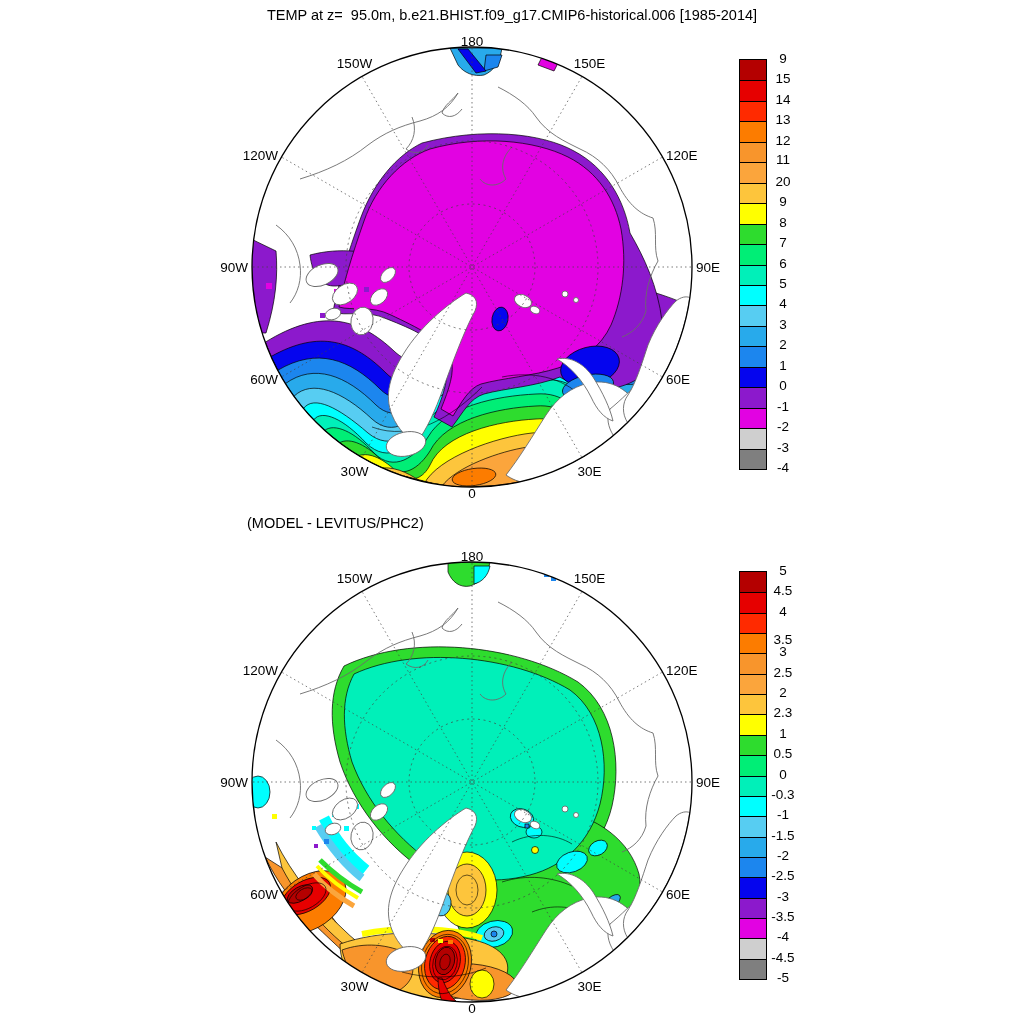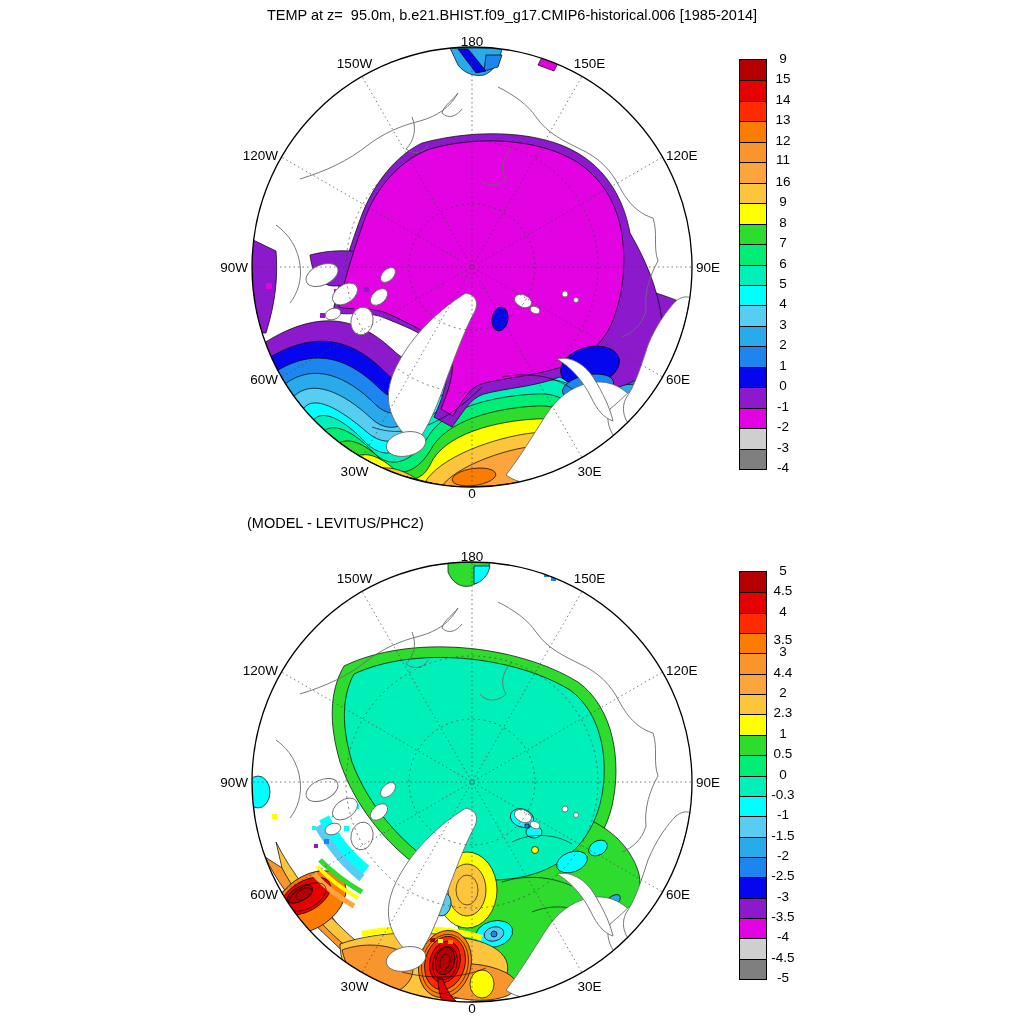--- a/index.html
+++ b/index.html
@@ -258,21 +258,21 @@
       <div class="cell" style="top: 368.1px; height: 21.45px; background: rgb(207, 207, 207);"></div>
       <div class="cell" style="top: 388.55px; height: 20.45px; background: rgb(127, 127, 127);"></div>
     </div>
   <div class="cbticks" id="cbticks-top" style="left:766px;top:59px;height:409px;">
       <span style="top: 0px;">9</span>
       <span style="top: 20.45px;">15</span>
       <span style="top: 40.9px;">14</span>
       <span style="top: 61.35px;">13</span>
       <span style="top: 81.8px;">12</span>
       <span style="top: 101px;">11</span>
-      <span style="top: 122.7px;">16</span>
+      <span style="top: 122.7px;">20</span>
       <span style="top: 143.15px;">9</span>
       <span style="top: 163.6px;">8</span>
       <span style="top: 184.05px;">7</span>
       <span style="top: 204.5px;">6</span>
       <span style="top: 224.95px;">5</span>
       <span style="top: 245.4px;">4</span>
       <span style="top: 265.85px;">3</span>
       <span style="top: 286.3px;">2</span>
       <span style="top: 306.75px;">1</span>
       <span style="top: 327.2px;">0</span>
@@ -302,21 +302,21 @@
       <div class="cell" style="top: 345.95px; height: 21.35px; background: rgb(226, 2, 226);"></div>
       <div class="cell" style="top: 366.3px; height: 21.35px; background: rgb(207, 207, 207);"></div>
       <div class="cell" style="top: 386.65px; height: 20.35px; background: rgb(127, 127, 127);"></div>
     </div>
   <div class="cbticks" id="cbticks-bot" style="left:766px;top:571px;height:407px;">
       <span style="top: 0px;">5</span>
       <span style="top: 20.35px;">4.5</span>
       <span style="top: 40.7px;">4</span>
       <span style="top: 69px;">3.5</span>
       <span style="top: 81.4px;">3</span>
-      <span style="top: 101.75px;">4.4</span>
+      <span style="top: 101.75px;">2.5</span>
       <span style="top: 122.1px;">2</span>
       <span style="top: 142.45px;">2.3</span>
       <span style="top: 162.8px;">1</span>
       <span style="top: 183.15px;">0.5</span>
       <span style="top: 203.5px;">0</span>
       <span style="top: 223.85px;">-0.3</span>
       <span style="top: 244.2px;">-1</span>
       <span style="top: 264.55px;">-1.5</span>
       <span style="top: 284.9px;">-2</span>
       <span style="top: 305.25px;">-2.5</span>

